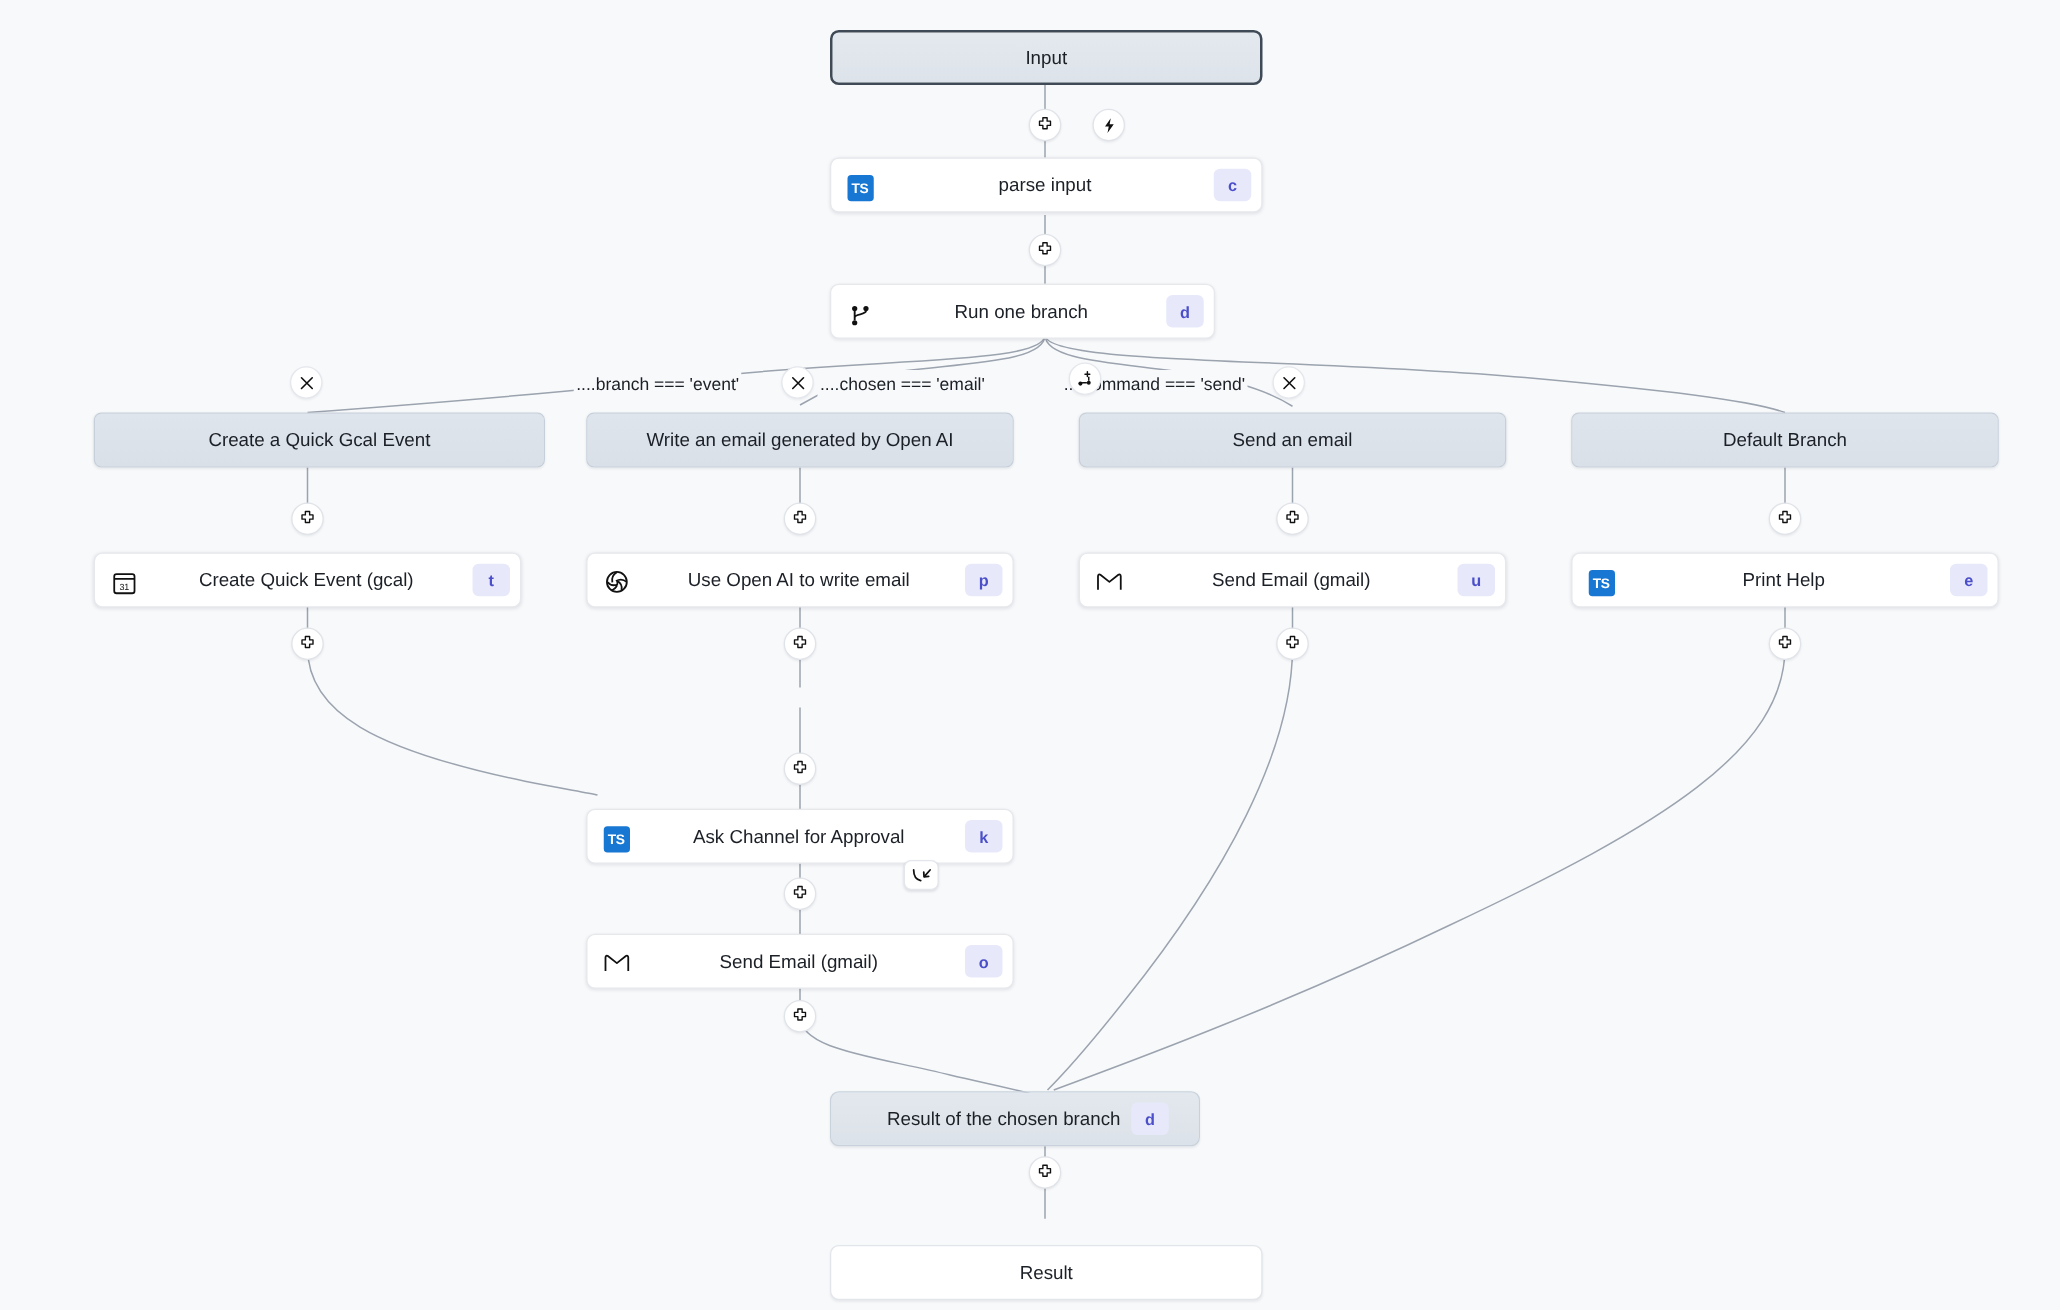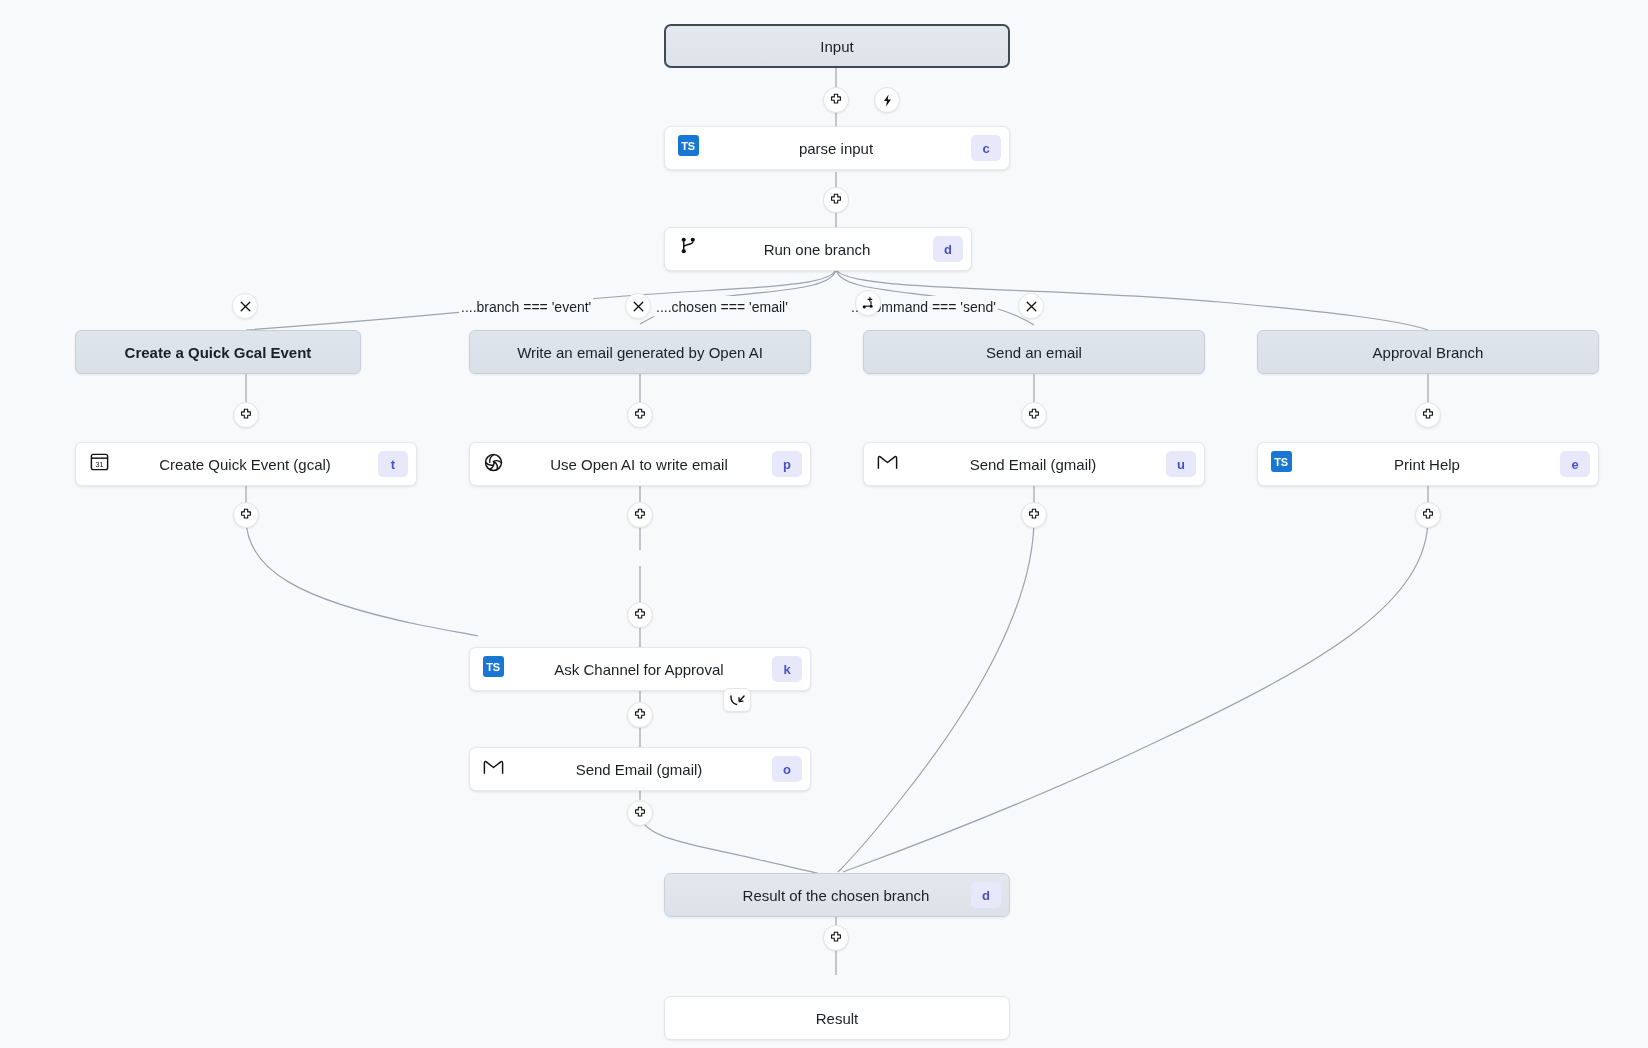--- a/index.html
+++ b/index.html
@@ -72,21 +72,21 @@
     text-align: center;
     white-space: nowrap;
     overflow: hidden;
     text-overflow: ellipsis;
   }
   .node-icon {
     width: 26px;
     height: 26px;
     flex: 0 0 26px;
     display: flex;
-    align-items: flex-start;
+    align-items: flex-end;
     justify-content: center;
   }
   .kbd {
     flex: 0 0 auto;
     min-width: 30px;
     height: 26px;
     border-radius: 5px;
     background: #e7e9fb;
     color: #4b4fc9;
     font-size: 13px;
@@ -268,31 +268,31 @@
   <div class="xbtn" style="left:855px; top:290px;">
     <svg width="15" height="15" viewBox="0 0 18 18">
       <circle cx="4" cy="13" r="2" fill="#111"></circle>
       <circle cx="12" cy="12.2" r="1.9" fill="#111"></circle>
       <path d="M5.6 12.2 L10.2 12.2" stroke="#111" stroke-width="1.4"></path>
       <path d="M12 10.2 L12 6.4" stroke="#111" stroke-width="1.4"></path>
       <path d="M8.4 4.0h4.6M10.7 1.7v4.6" stroke="#111" stroke-width="1.4" stroke-linecap="round"></path>
     </svg>
   </div>
 
-  <div class="node branch-head" style="left:75px; top:330px; width:286px;font-weight:bold;">
+  <div class="node branch-head" style="left:75px; top:330px; width:361px;">
     <span class="node-label">Create a Quick Gcal Event</span>
   </div>
   <div class="node branch-head" style="left:469px; top:330px; width:342px;">
     <span class="node-label">Write an email generated by Open AI</span>
   </div>
   <div class="node branch-head" style="left:863px; top:330px; width:342px;">
     <span class="node-label">Send an email</span>
   </div>
   <div class="node branch-head" style="left:1257px; top:330px; width:342px;">
-    <span class="node-label">Approval Branch</span>
+    <span class="node-label">Default Branch</span>
   </div>
 
   <div class="handle" style="left:233px; top:402px;">
     <svg width="14" height="14" viewBox="0 0 14 14">
       <path d="M5.3 1.2h3.4v2.7h2.7v3.4H8.7v2.7H5.3V7.3H2.6V3.9h2.7z" fill="#ffffff" stroke="#111" stroke-width="1.1" stroke-linejoin="round"></path>
     </svg>
   </div>
   <div class="handle" style="left:627px; top:402px;">
     <svg width="14" height="14" viewBox="0 0 14 14">
       <path d="M5.3 1.2h3.4v2.7h2.7v3.4H8.7v2.7H5.3V7.3H2.6V3.9h2.7z" fill="#ffffff" stroke="#111" stroke-width="1.1" stroke-linejoin="round"></path>
@@ -410,21 +410,21 @@
     <span class="node-label">Send Email (gmail)</span>
     <span class="kbd">o</span>
   </div>
 
   <div class="handle" style="left:627px; top:800px;">
     <svg width="14" height="14" viewBox="0 0 14 14">
       <path d="M5.3 1.2h3.4v2.7h2.7v3.4H8.7v2.7H5.3V7.3H2.6V3.9h2.7z" fill="#ffffff" stroke="#111" stroke-width="1.1" stroke-linejoin="round"></path>
     </svg>
   </div>
 
-  <div class="node summary" style="left:664px; top:873px; width:346px; padding:0 8px 0 10px;">
+  <div class="node summary" style="left:664px; top:873px; width:296px; padding:0 24px 0 10px;">
     <span class="node-icon"></span>
     <span class="node-label">Result of the chosen branch</span>
     <span class="kbd">d</span>
   </div>
 
   <div class="handle" style="left:823px; top:925px;">
     <svg width="14" height="14" viewBox="0 0 14 14">
       <path d="M5.3 1.2h3.4v2.7h2.7v3.4H8.7v2.7H5.3V7.3H2.6V3.9h2.7z" fill="#ffffff" stroke="#111" stroke-width="1.1" stroke-linejoin="round"></path>
     </svg>
   </div>

